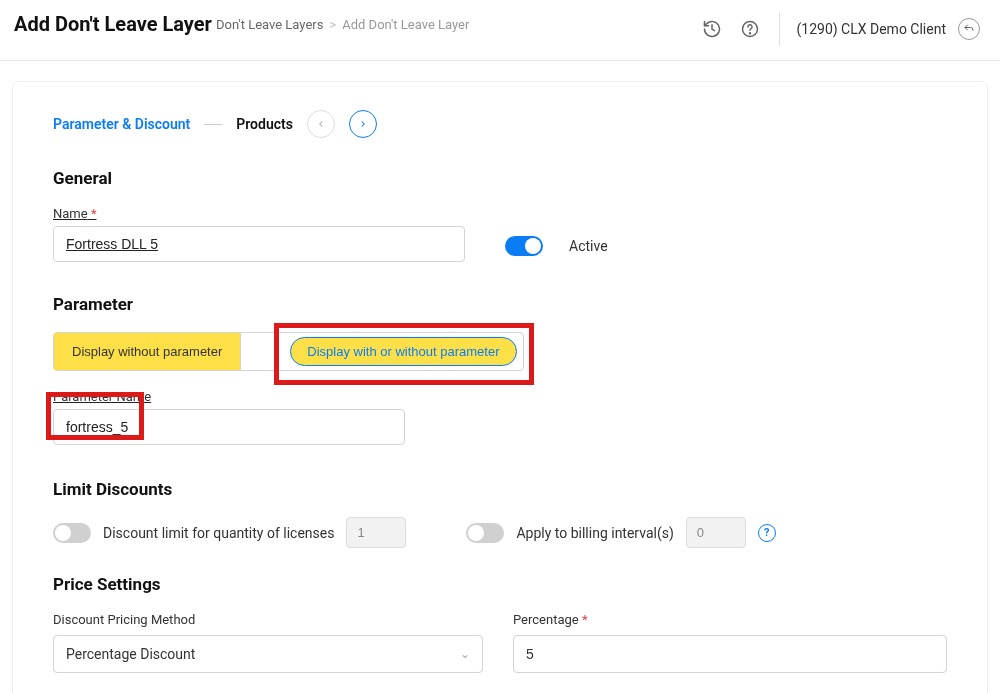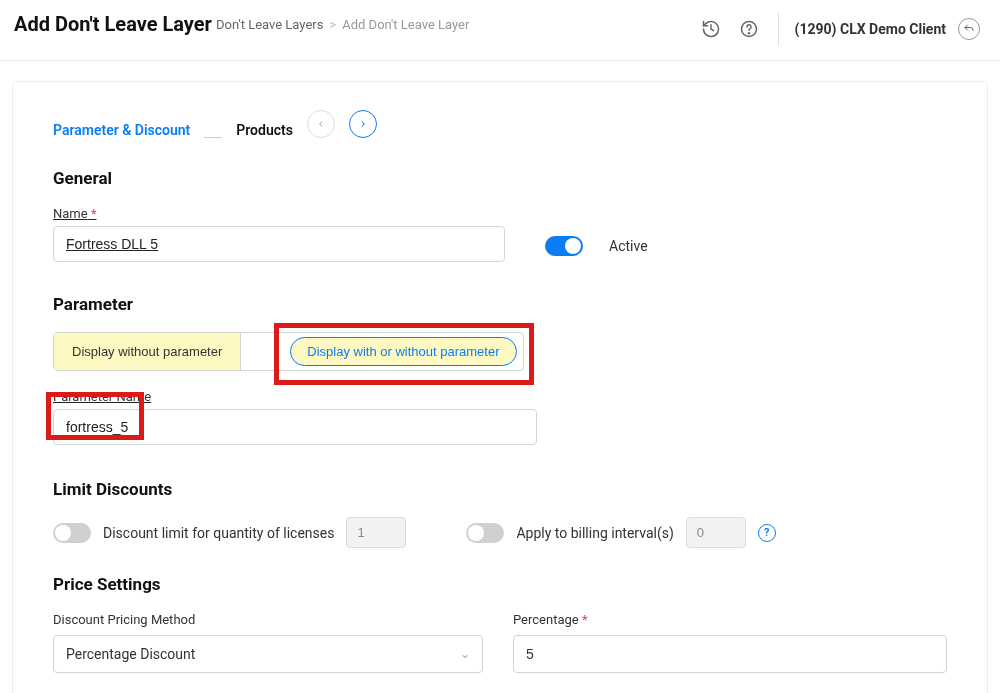--- a/index.html
+++ b/index.html
@@ -59,21 +59,21 @@
       color: #666;
     }
     .divider-v {
       width: 1px;
       height: 34px;
       background: #e0e0e0;
       margin: 0 4px;
     }
     .client-label {
       font-size: 14px;
-      font-weight: 700;
+      font-weight: 400;
       color: #333;
     }
     .back-circle {
       width: 22px;
       height: 22px;
       border: 1.5px solid #999;
       border-radius: 50%;
       display: flex;
       align-items: center;
       justify-content: center;
@@ -87,21 +87,21 @@
       background: #fff;
     }
     .wizard-row {
       display: flex;
       justify-content: space-between;
       align-items: center;
       margin-bottom: 30px;
     }
     .wizard-steps {
       display: flex;
-      align-items: flex-end;
+      align-items: center;
       gap: 14px;
     }
     .step {
       font-size: 14px;
       font-weight: 600;
     }
     .step-active {
       color: #0a7df5;
     }
     .step-line {
@@ -177,24 +177,24 @@
     }
     .text-input {
       border: 1px solid #d4d4d4;
       border-radius: 4px;
       padding: 9px 12px;
       font-size: 14px;
       color: #222;
       background: #fff;
     }
     .name-input {
-      width: 452px;
+      width: 412px;
     }
     .param-input {
-      width: 484px;
+      width: 352px;
     }
     .toggle-row {
       display: flex;
       align-items: center;
       gap: 26px;
       padding-bottom: 6px;
     }
     .toggle {
       width: 38px;
       height: 20px;
@@ -228,21 +228,21 @@
       border: 1px solid #d4d4d4;
       border-radius: 4px;
       overflow: visible;
       width: fit-content;
       margin-bottom: 18px;
       position: relative;
     }
     .seg-btn {
       padding: 10px 18px;
       font-size: 13px;
-      background: #fef9c3;
+      background: #fde047;
       border: none;
       border-right: 1px solid #d4d4d4;
       cursor: pointer;
       color: #333;
     }
     .seg-btn:last-child {
       border-right: none;
     }
     .seg-btn-active {
       color: #0a7df5;

